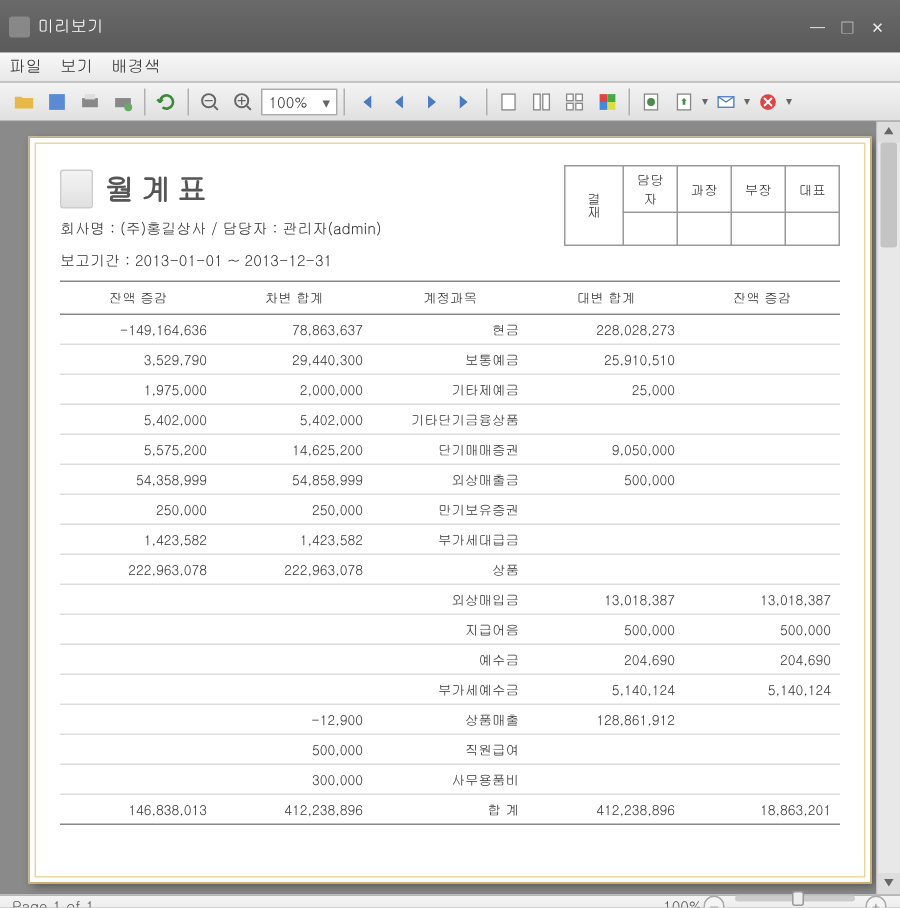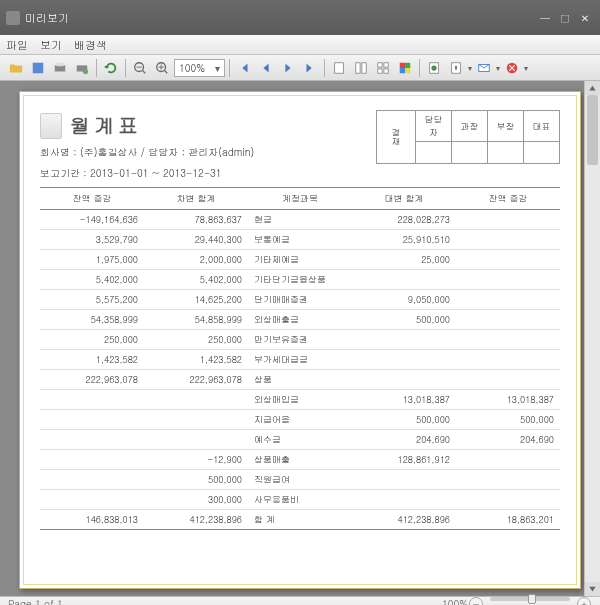--- a/index.html
+++ b/index.html
@@ -24,21 +24,21 @@
 .meta{font-size:10px;color:#333;line-height:1.5;margin-bottom:6px}
 .approval{position:absolute;right:20px;top:18px;border-collapse:collapse;font-size:9px}
 .approval td,.approval th{border:1px solid #999;padding:2px 6px;text-align:center;height:14px}
 .approval th{background:#fff;font-weight:400}
 .approval .lab{width:14px;writing-mode:vertical-rl;font-size:9px}
 .approval .sig{height:22px;width:36px}
 .grid{width:100%;border-collapse:collapse;font-size:9px;margin-top:4px}
 .grid th{border-top:1px solid #888;border-bottom:1px solid #888;padding:4px 6px;text-align:center;font-weight:400;background:#fff}
 .grid td{border-bottom:1px solid #ddd;padding:3px 6px;height:16px}
 .grid td.r{text-align:right}
-.grid td.c{text-align:left}
+.grid td.c{text-align:right}
 .grid tr.total td{border-top:1px solid #888;border-bottom:1px solid #888;font-weight:400}
 .scrollbar-v{position:absolute;right:0;top:0;width:16px;height:100%;background:#e8e8e8;border-left:1px solid #c0c0c0}
 .scrollbar-v .thumb{position:absolute;left:2px;right:2px;top:14px;height:70px;background:#c4c4c4;border-radius:2px}
 .scrollbar-v .arr{position:absolute;left:0;right:0;height:14px;background:#ddd;font-size:8px;text-align:center;line-height:14px;color:#666}
 .statusbar{background:linear-gradient(#f4f4f4,#e2e2e2);height:22px;border-top:1px solid #bbb;display:flex;align-items:flex-start;padding:0 8px;font-size:10px;color:#555}
 .statusbar .spacer{flex:1}
 .slider{width:80px;height:4px;background:#ccc;border-radius:2px;margin:0 6px;position:relative}
 .slider .knob{position:absolute;left:38px;top:-3px;width:8px;height:10px;background:#eee;border:1px solid #999;border-radius:2px}
 .sb{width:14px;height:14px;border:1px solid #aaa;border-radius:7px;display:flex;align-items:center;justify-content:center;background:#f4f4f4;font-size:9px;color:#666;margin:0 1px}
 </style>
@@ -304,20 +304,27 @@
           </tr>
           <tr>
             <td class="r"></td>
             <td class="r"></td>
             <td class="c">예수금</td>
             <td class="r">204,690</td>
             <td class="r">204,690</td>
           </tr>
           <tr>
             <td class="r"></td>
+            <td class="r"></td>
+            <td class="c">부가세예수금</td>
+            <td class="r">5,140,124</td>
+            <td class="r">5,140,124</td>
+          </tr>
+          <tr>
+            <td class="r"></td>
             <td class="r">-12,900</td>
             <td class="c">상품매출</td>
             <td class="r">128,861,912</td>
             <td class="r"></td>
           </tr>
           <tr>
             <td class="r"></td>
             <td class="r">500,000</td>
             <td class="c">직원급여</td>
             <td class="r"></td>

